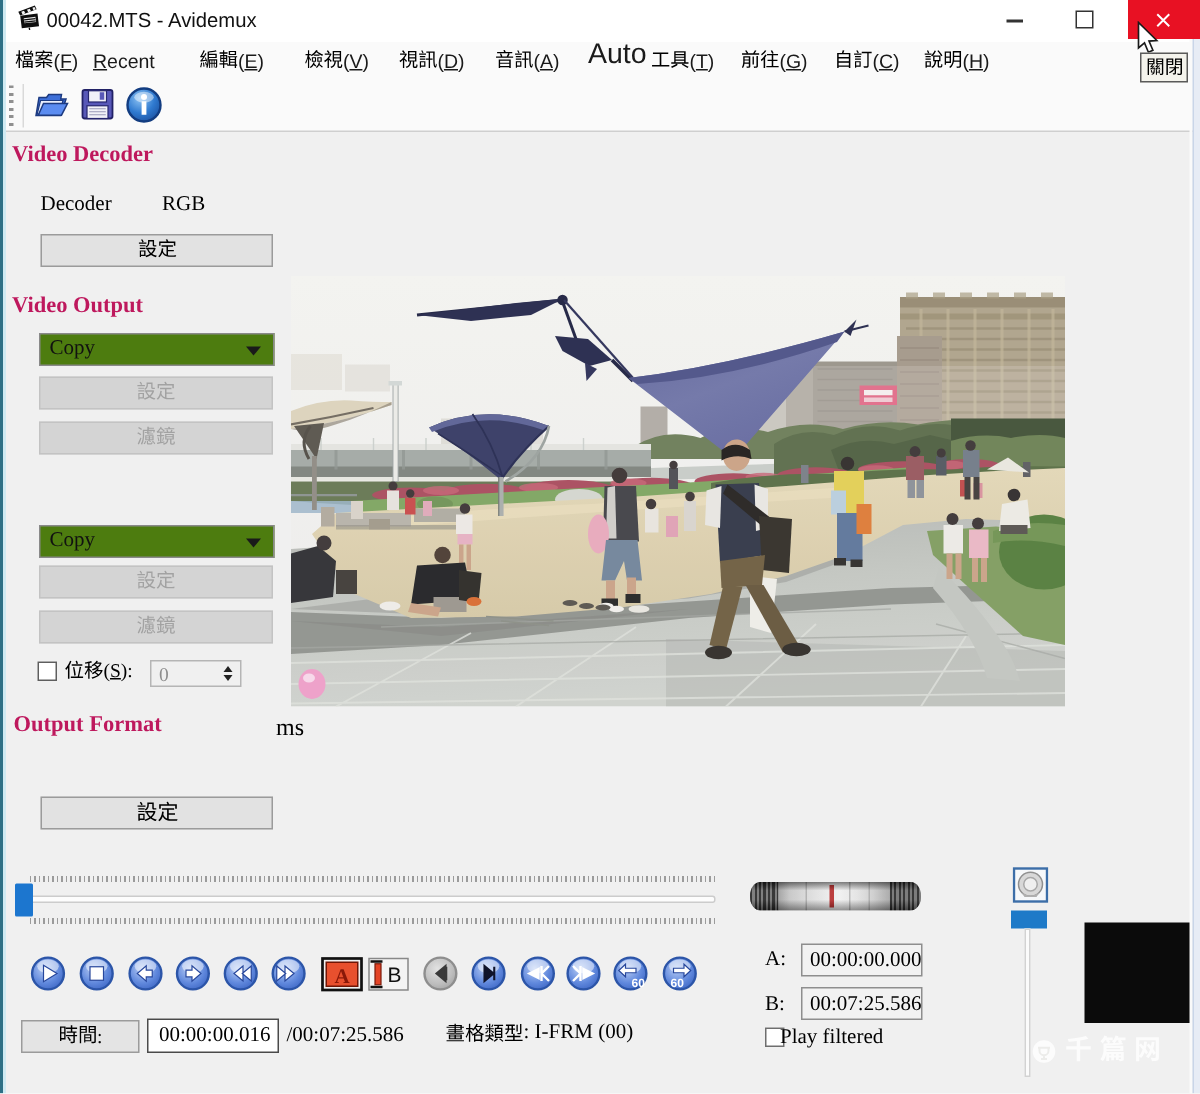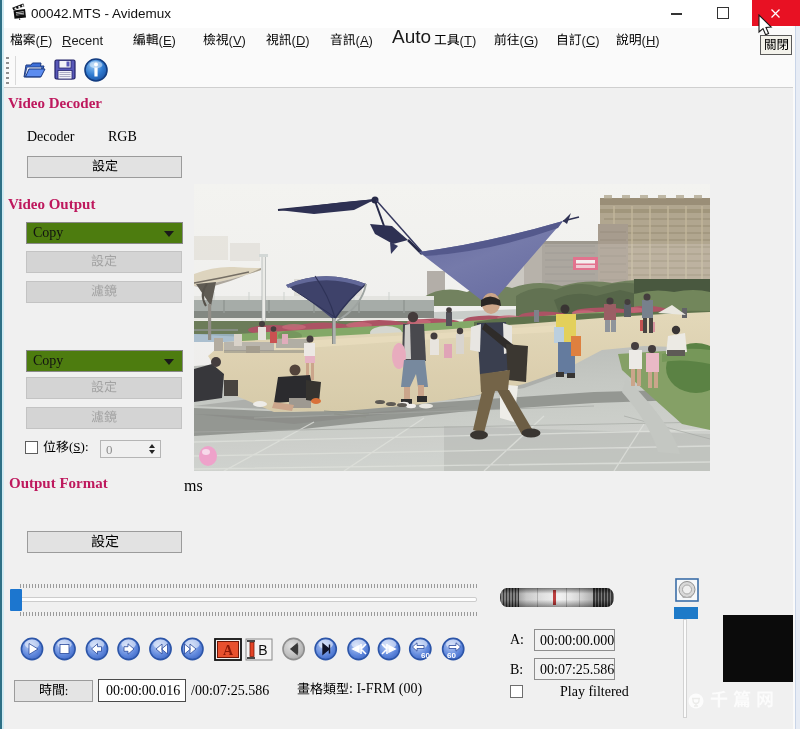--- a/index.html
+++ b/index.html
@@ -559,21 +559,21 @@
 <div style="position:absolute;left:53px;top:2px;width:3px;height:15px;background:#b32424;"></div>
 <div style="position:absolute;left:0;top:0;width:114px;height:19px;background:linear-gradient(180deg,rgba(10,10,10,0.5) 0,rgba(255,255,255,0.12) 30%,rgba(255,255,255,0.12) 62%,rgba(10,10,10,0.42) 100%);"></div>
 </div>
 <div class="abs serif" style="left:510px;top:632px;font-size:14px;">A:</div>
 <div class="abs" style="left:534px;top:629px;width:81px;height:22px;background:#f2f2f2;border:1px solid #8e8e8e;box-sizing:border-box;"></div>
 <div class="abs serif" style="left:540px;top:633px;font-size:14px;">00:00:00.000</div>
 <div class="abs serif" style="left:510px;top:662px;font-size:14px;">B:</div>
 <div class="abs" style="left:534px;top:658px;width:81px;height:22px;background:#f2f2f2;border:1px solid #8e8e8e;box-sizing:border-box;"></div>
 <div class="abs serif" style="left:540px;top:662px;font-size:14px;">00:07:25.586</div>
 <div class="abs" style="left:510px;top:685px;width:13px;height:13px;background:#fff;border:1.5px solid #6e6e6e;box-sizing:border-box;"></div>
-<div class="abs serif" style="left:560px;top:684px;font-size:14px;text-align:right;">Play filtered</div>
+<div class="abs serif" style="left:520px;top:684px;font-size:14px;text-align:right;">Play filtered</div>
 <svg class="abs" style="left:675px;top:578px" width="24" height="24" viewBox="0 0 24 24">
 <rect x="1" y="1" width="22" height="22" fill="#f6f8fa" stroke="#3c6ea8" stroke-width="1.6"></rect>
 <circle cx="12" cy="11.5" r="8" fill="#d8d8d8"></circle>
       <circle cx="12" cy="11.5" r="8" fill="none" stroke="#909090" stroke-width="1"></circle>
 <circle cx="12" cy="11.5" r="4.5" fill="#efefef" stroke="#a8a8a8" stroke-width="1"></circle>
 <path d="M6 17 q6 4 12 0 l-2 3 h-8 Z" fill="#b0b0b0"></path>
 </svg>
 <div class="abs" style="left:674px;top:607px;width:24px;height:12px;background:#1e7ac8;"></div>
 <div class="abs" style="left:683px;top:619px;width:4px;height:99px;background:#fbfbfb;border:1px solid #d2d2d2;box-sizing:border-box;"></div>
 <div class="abs" style="left:723px;top:615px;width:70px;height:67px;background:#0b0b0b;"></div>

